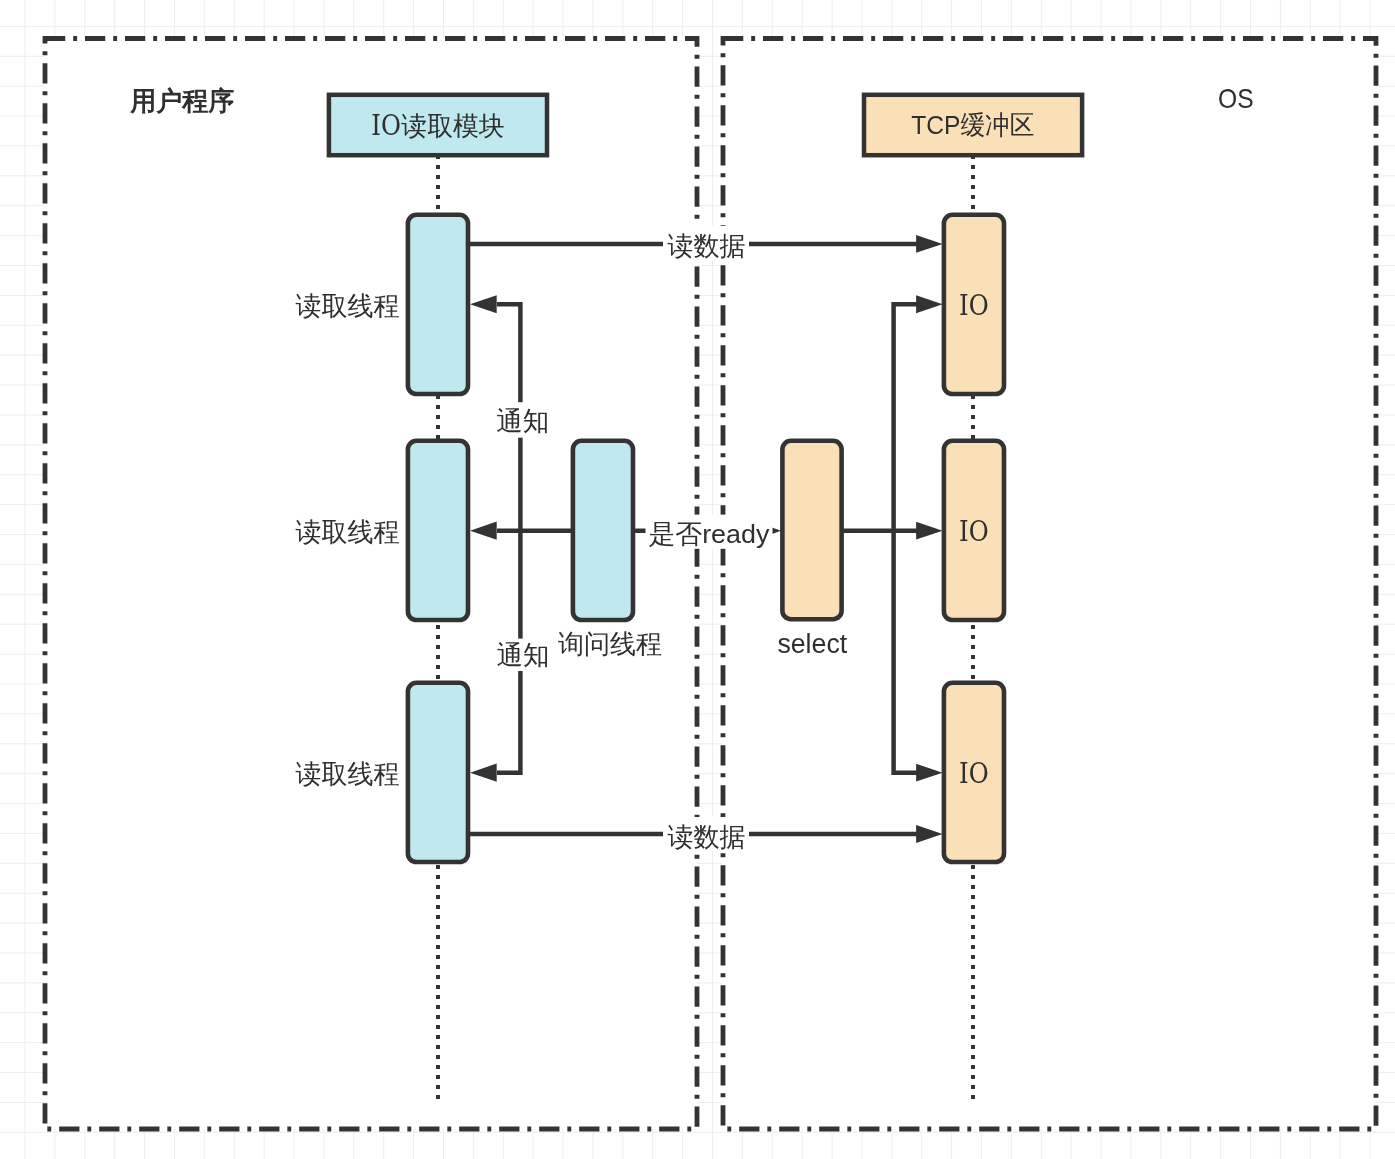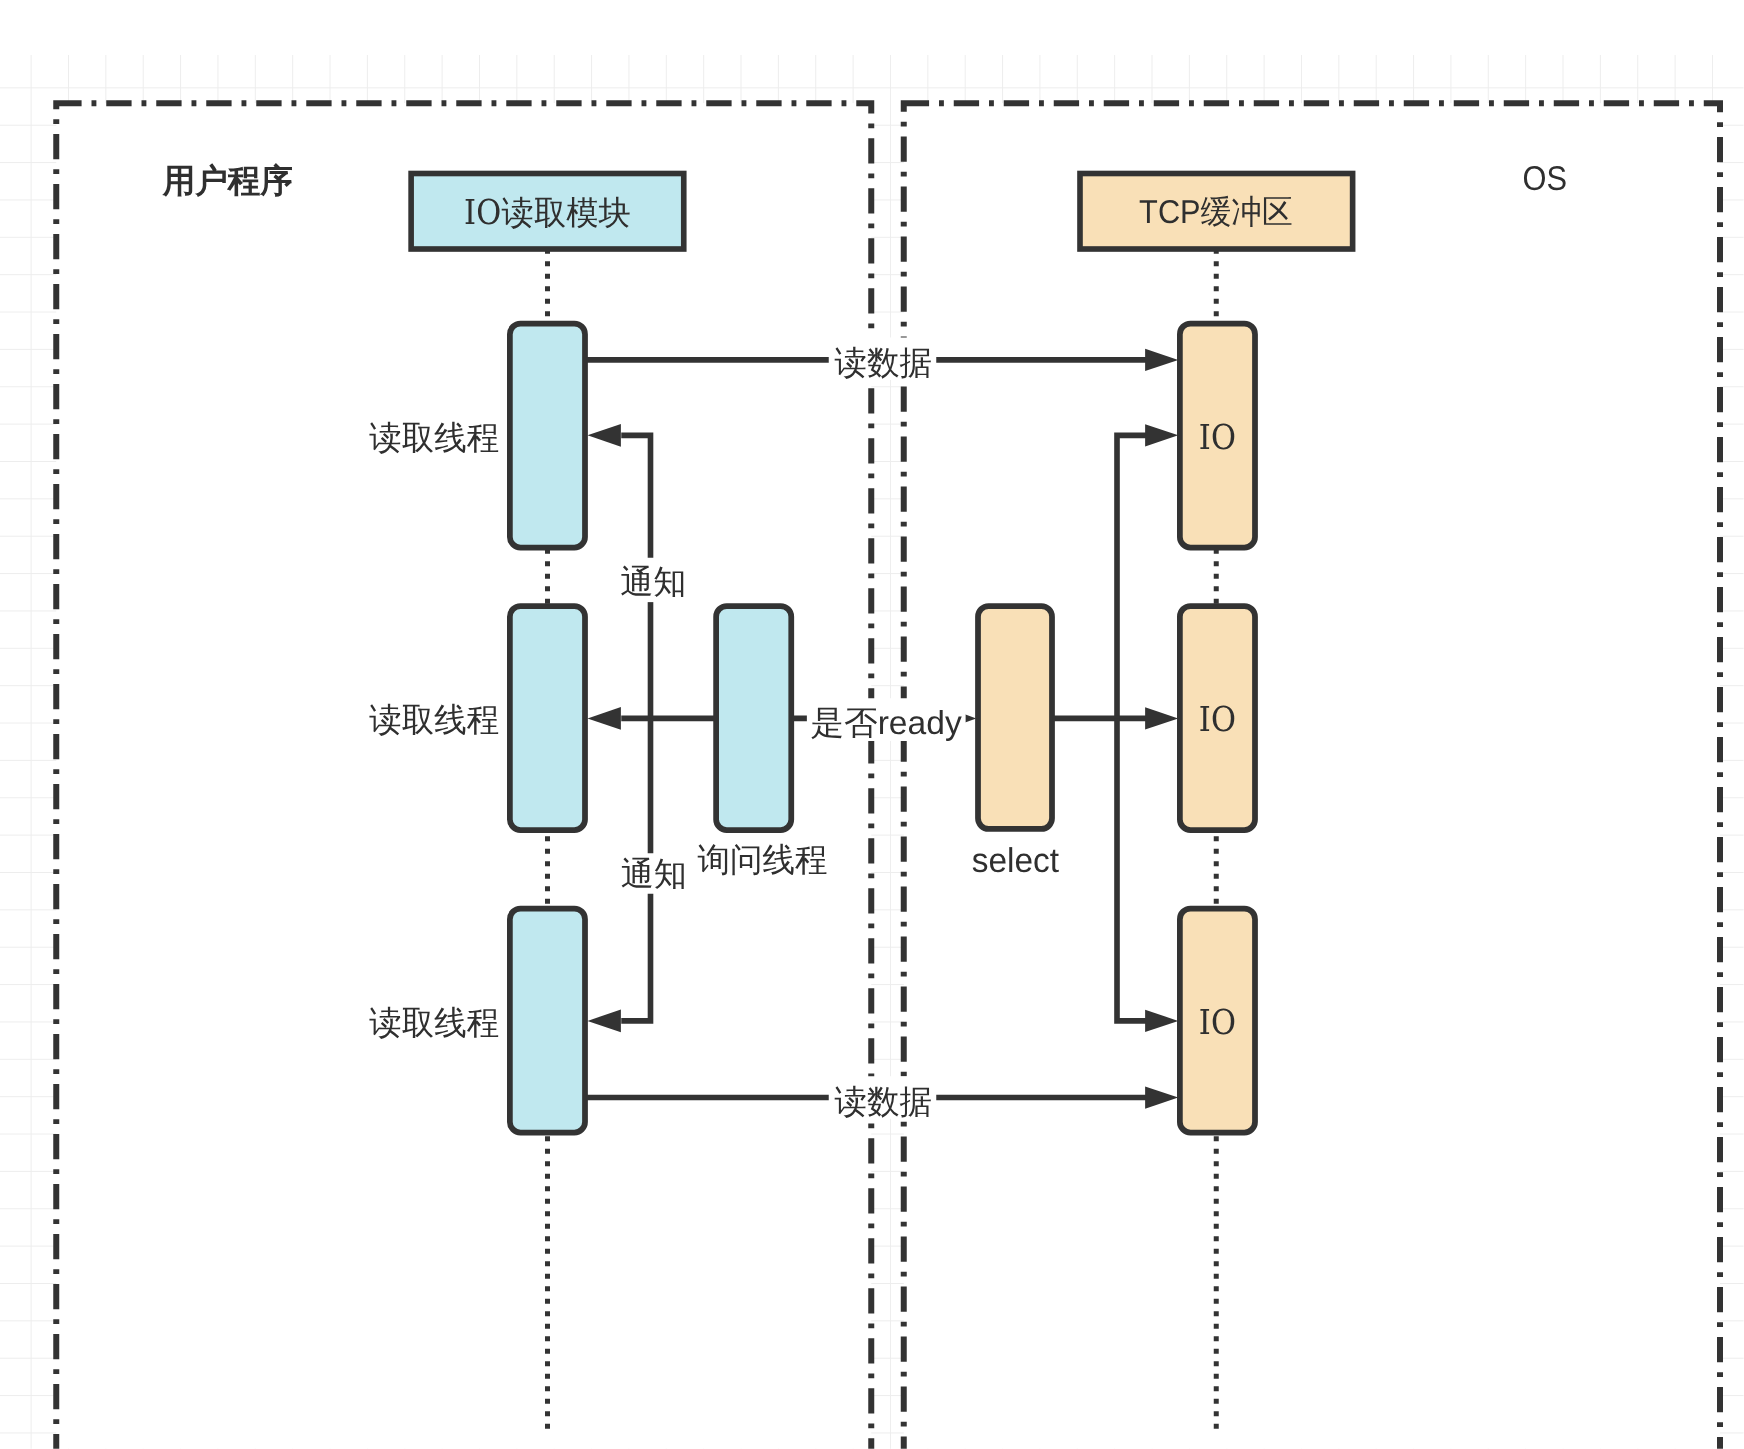--- a/index.html
+++ b/index.html
@@ -1,21 +1,21 @@
 <!DOCTYPE html>
 <html><head>
 <meta charset="utf-8">
 <title>IO sequence diagram</title>
 <style>
   html,body{margin:0;padding:0;}
   body{
     width:1395px;height:1159px;overflow:hidden;background:#ffffff;
     font-family:"Liberation Sans", sans-serif;
   }
-  #canvas{position:relative;width:1395px;height:850px;margin-top:44px;}
+  #canvas{position:relative;width:1395px;height:850px;}
   #grid{position:absolute;left:0;top:0;width:1395px;height:1159px;
     background-image:
       linear-gradient(to right, #ededed 1px, transparent 1px),
       linear-gradient(to bottom, #ededed 1px, transparent 1px);
     background-size:29.9px 29.9px;
     background-position:-5.4px -4px;
   }
   svg#dg{position:absolute;left:0;top:0;}
   text{font-family:"Liberation Sans", sans-serif;fill:#2f2f2f;}
   .t-cn{font-size:26.5px;}

